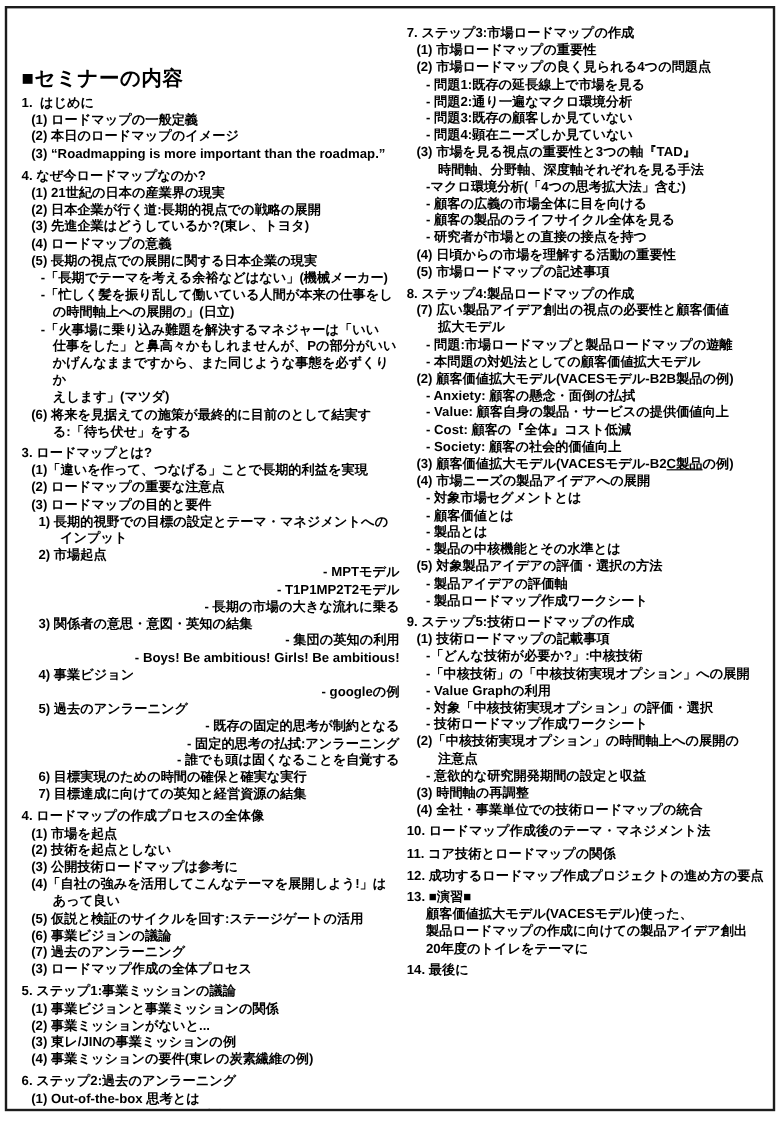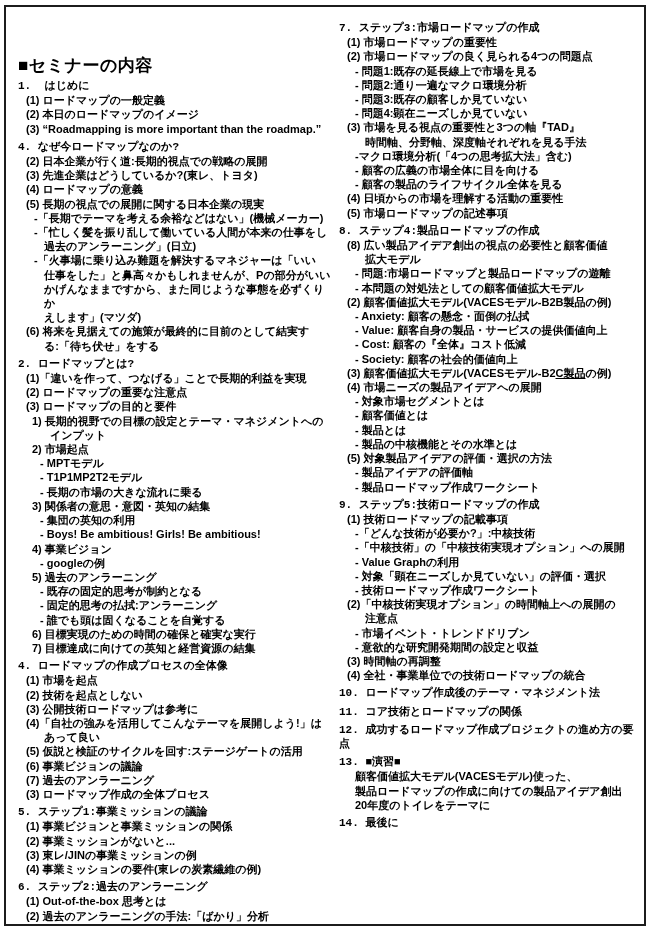--- a/index.html
+++ b/index.html
@@ -34,55 +34,56 @@
   }
   .line{
     font-size:11px;
     font-weight:bold;
     line-height:14.2px;
     white-space:pre-wrap;
     letter-spacing:0px;
   }
   .line u{text-decoration:underline;}
   .g{margin-top:4px;}
-  .i0{padding-left:6px;font-family:Liberation Mono, monospace;}
+  .i0{padding-left:6px;}
   .i1{padding-left:14px;}
   .i2{padding-left:22px;}
   .i3{padding-left:32px;}
   .i4{padding-left:20px;}
-  .i5{padding-left:28px;}
+  .i5{padding-left:28px;text-align:right;}
   .i6{padding-left:38px;}
 </style>
 </head>
 <body>
 
 <div class="page">
   <div class="frame">
     <div class="columns">
       <div class="col col-left" id="col-left">
         <div class="doc-title">■セミナーの内容</div>
       <div class="line i0">1.  はじめに</div>
           <div class="line i1">(1) ロードマップの一般定義</div>
           <div class="line i1">(2) 本日のロードマップのイメージ</div>
           <div class="line i1">(3) “Roadmapping is more important than the roadmap.”</div>
           <div class="line i0 g">4. なぜ今ロードマップなのか?</div>
+          <div class="line i1">(1) 21世紀の日本の産業界の現実</div>
           <div class="line i1">(2) 日本企業が行く道:長期的視点での戦略の展開</div>
           <div class="line i1">(3) 先進企業はどうしているか?(東レ、トヨタ)</div>
           <div class="line i1">(4) ロードマップの意義</div>
           <div class="line i1">(5) 長期の視点での展開に関する日本企業の現実</div>
           <div class="line i2">-「長期でテーマを考える余裕などはない」(機械メーカー)</div>
           <div class="line i2">-「忙しく髪を振り乱して働いている人間が本来の仕事をし</div>
-          <div class="line i3">過去のアンラーニング」(日立)</div>
+          <div class="line i3">の時間軸上への展開の」(日立)</div>
           <div class="line i2">-「火事場に乗り込み難題を解決するマネジャーは「いい</div>
           <div class="line i3">仕事をした」と鼻高々かもしれませんが、Pの部分がいい</div>
           <div class="line i3">かげんなままですから、また同じような事態を必ずくりか</div>
           <div class="line i3">えします」(マツダ)</div>
           <div class="line i1">(6) 将来を見据えての施策が最終的に目前のとして結実す</div>
           <div class="line i3">る:「待ち伏せ」をする</div>
-          <div class="line i0 g">2. ロードマップとは?</div>
+          <div class="line i0 g">3. ロードマップとは?</div>
           <div class="line i1">(1)「違いを作って、つなげる」ことで長期的利益を実現</div>
           <div class="line i1">(2) ロードマップの重要な注意点</div>
           <div class="line i1">(3) ロードマップの目的と要件</div>
           <div class="line i4">1) 長期的視野での目標の設定とテーマ・マネジメントへの</div>
           <div class="line i6">インプット</div>
           <div class="line i4">2) 市場起点</div>
           <div class="line i5">- MPTモデル</div>
           <div class="line i5">- T1P1MP2T2モデル</div>
           <div class="line i5">- 長期の市場の大きな流れに乗る</div>
           <div class="line i4">3) 関係者の意思・意図・英知の結集</div>
@@ -123,24 +124,25 @@
           <div class="line i1">(2) 市場ロードマップの良く見られる4つの問題点</div>
           <div class="line i2">- 問題1:既存の延長線上で市場を見る</div>
           <div class="line i2">- 問題2:通り一遍なマクロ環境分析</div>
           <div class="line i2">- 問題3:既存の顧客しか見ていない</div>
           <div class="line i2">- 問題4:顕在ニーズしか見ていない</div>
           <div class="line i1">(3) 市場を見る視点の重要性と3つの軸『TAD』</div>
           <div class="line i3">時間軸、分野軸、深度軸それぞれを見る手法</div>
           <div class="line i2">-マクロ環境分析(「4つの思考拡大法」含む)</div>
           <div class="line i2">- 顧客の広義の市場全体に目を向ける</div>
           <div class="line i2">- 顧客の製品のライフサイクル全体を見る</div>
+          <div class="line i2">- 研究者が市場との直接の接点を持つ</div>
           <div class="line i1">(4) 日頃からの市場を理解する活動の重要性</div>
           <div class="line i1">(5) 市場ロードマップの記述事項</div>
           <div class="line i0 g">8. ステップ4:製品ロードマップの作成</div>
-          <div class="line i1">(8) 広い製品アイデア創出の視点の必要性と顧客価値</div>
+          <div class="line i1">(7) 広い製品アイデア創出の視点の必要性と顧客価値</div>
           <div class="line i3">拡大モデル</div>
           <div class="line i2">- 問題:市場ロードマップと製品ロードマップの遊離</div>
           <div class="line i2">- 本問題の対処法としての顧客価値拡大モデル</div>
           <div class="line i1">(2) 顧客価値拡大モデル(VACESモデル-B2B製品の例)</div>
           <div class="line i2">- Anxiety: 顧客の懸念・面倒の払拭</div>
           <div class="line i2">- Value: 顧客自身の製品・サービスの提供価値向上</div>
           <div class="line i2">- Cost: 顧客の『全体』コスト低減</div>
           <div class="line i2">- Society: 顧客の社会的価値向上</div>
           <div class="line i1">(3) 顧客価値拡大モデル(VACESモデル-B2<u>C製品</u>の例)</div>
           <div class="line i1">(4) 市場ニーズの製品アイデアへの展開</div>
@@ -149,25 +151,24 @@
           <div class="line i2">- 製品とは</div>
           <div class="line i2">- 製品の中核機能とその水準とは</div>
           <div class="line i1">(5) 対象製品アイデアの評価・選択の方法</div>
           <div class="line i2">- 製品アイデアの評価軸</div>
           <div class="line i2">- 製品ロードマップ作成ワークシート</div>
           <div class="line i0 g">9. ステップ5:技術ロードマップの作成</div>
           <div class="line i1">(1) 技術ロードマップの記載事項</div>
           <div class="line i2">-「どんな技術が必要か?」:中核技術</div>
           <div class="line i2">-「中核技術」の「中核技術実現オプション」への展開</div>
           <div class="line i2">- Value Graphの利用</div>
-          <div class="line i2">- 対象「顕在ニーズしか見ていない」の評価・選択</div>
+          <div class="line i2">- 対象「中核技術実現オプション」の評価・選択</div>
           <div class="line i2">- 技術ロードマップ作成ワークシート</div>
           <div class="line i1">(2)「中核技術実現オプション」の時間軸上への展開の</div>
           <div class="line i3">注意点</div>
-          <div class="line i2">- 市場イベント・トレンドドリブン</div>
           <div class="line i2">- 意欲的な研究開発期間の設定と収益</div>
           <div class="line i1">(3) 時間軸の再調整</div>
           <div class="line i1">(4) 全社・事業単位での技術ロードマップの統合</div>
           <div class="line i0 g">10. ロードマップ作成後のテーマ・マネジメント法</div>
           <div class="line i0 g">11. コア技術とロードマップの関係</div>
           <div class="line i0 g">12. 成功するロードマップ作成プロジェクトの進め方の要点</div>
           <div class="line i0 g">13. ■演習■</div>
           <div class="line i2">顧客価値拡大モデル(VACESモデル)使った、</div>
           <div class="line i2">製品ロードマップの作成に向けての製品アイデア創出</div>
           <div class="line i2">20年度のトイレをテーマに</div>

